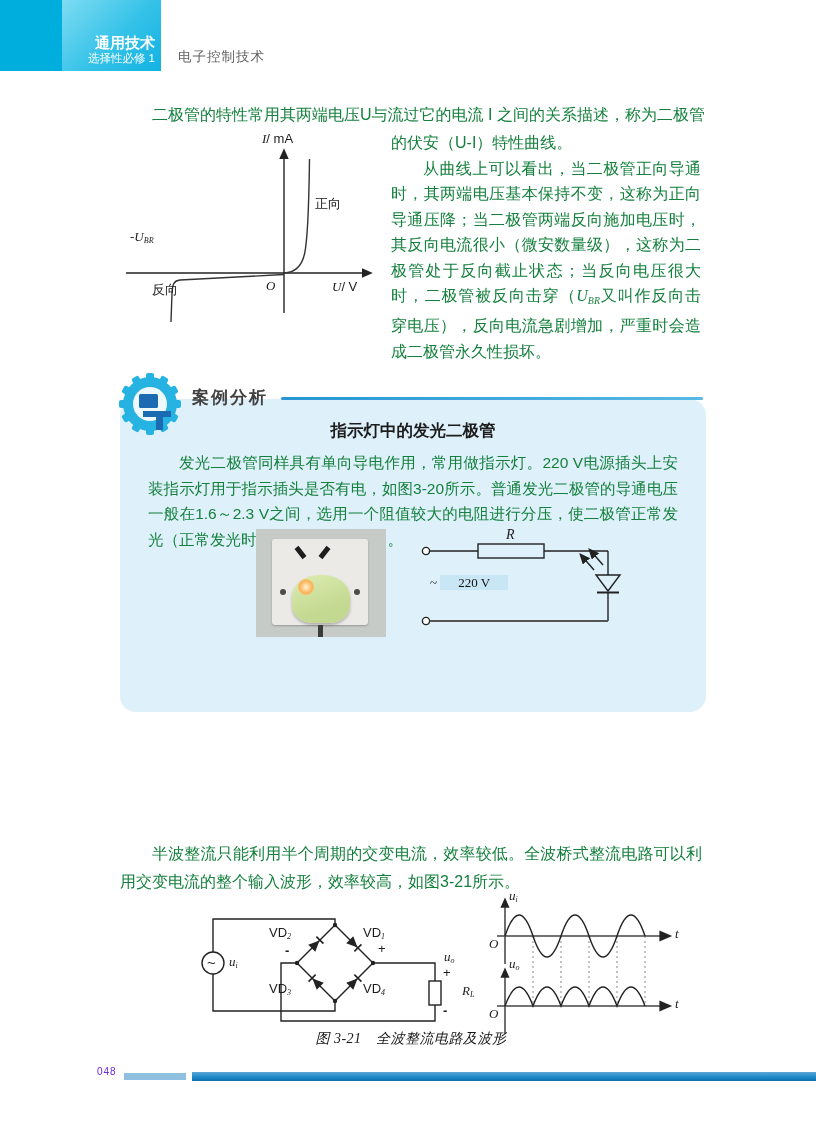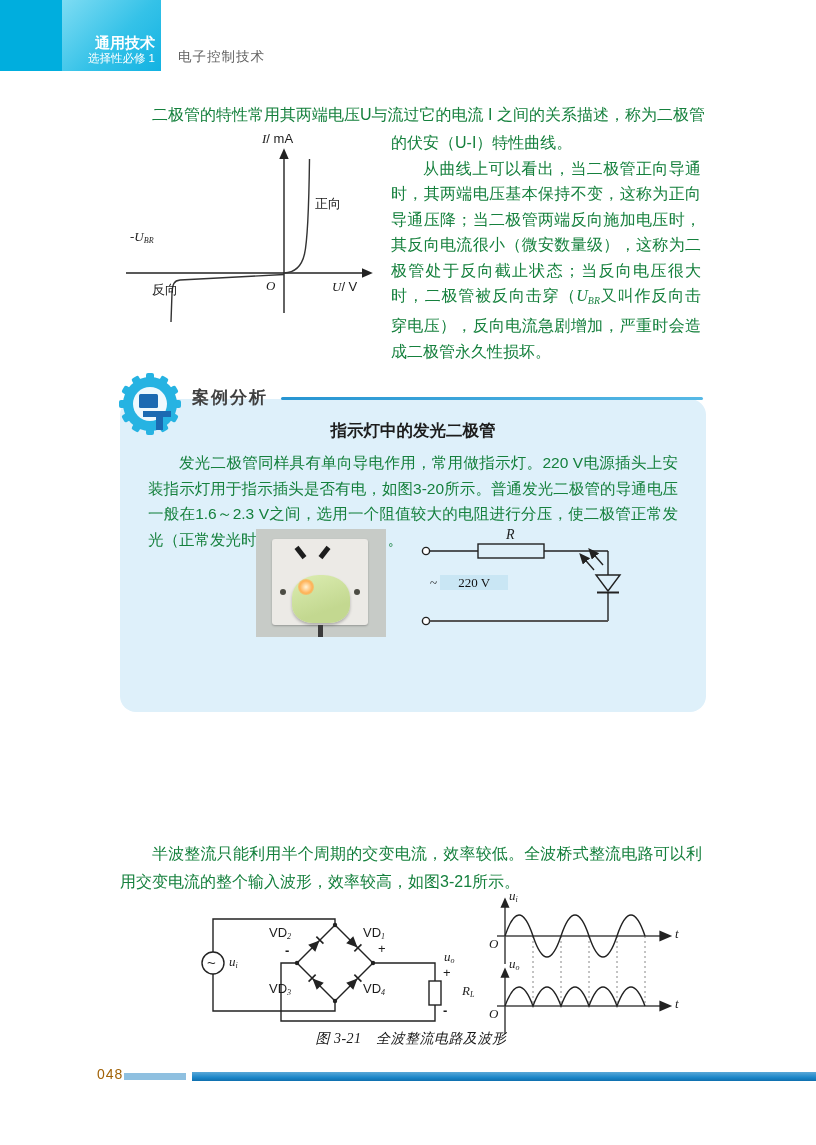--- a/index.html
+++ b/index.html
@@ -52,21 +52,21 @@
   
   #rect1{left:120px;top:727px;width:582px;line-height:27.8px;}
   #rect2{left:120px;top:840px;width:582px;line-height:27.8px;}
   
   #bridge{left:183px;top:893px;width:292px;height:140px;}
   #bridge svg{position:absolute;left:0;top:0;}
   #waves{left:475px;top:888px;width:220px;height:152px;}
   #waves svg{position:absolute;left:0;top:0;}
   #fig321-cap{left:120px;top:1030px;width:582px;}
   
-  #pageno{left:97px;top:1066px;font-size:14px;color:#a16207;letter-spacing:1px;}
+  #pageno{left:97px;top:1066px;font-size:10px;color:#6d28d9;letter-spacing:1px;}
   #bar1{left:124px;top:1073px;width:62px;height:7px;background:#8fc0e0;}
   #bar2{left:192px;top:1072px;width:624px;height:9px;
       background:linear-gradient(to bottom,#5aa8d8,#1d87c9 60%,#0f6fae);}
 </style>
 </head>
 <body>
 
 <div id="page">
 
   <div>

